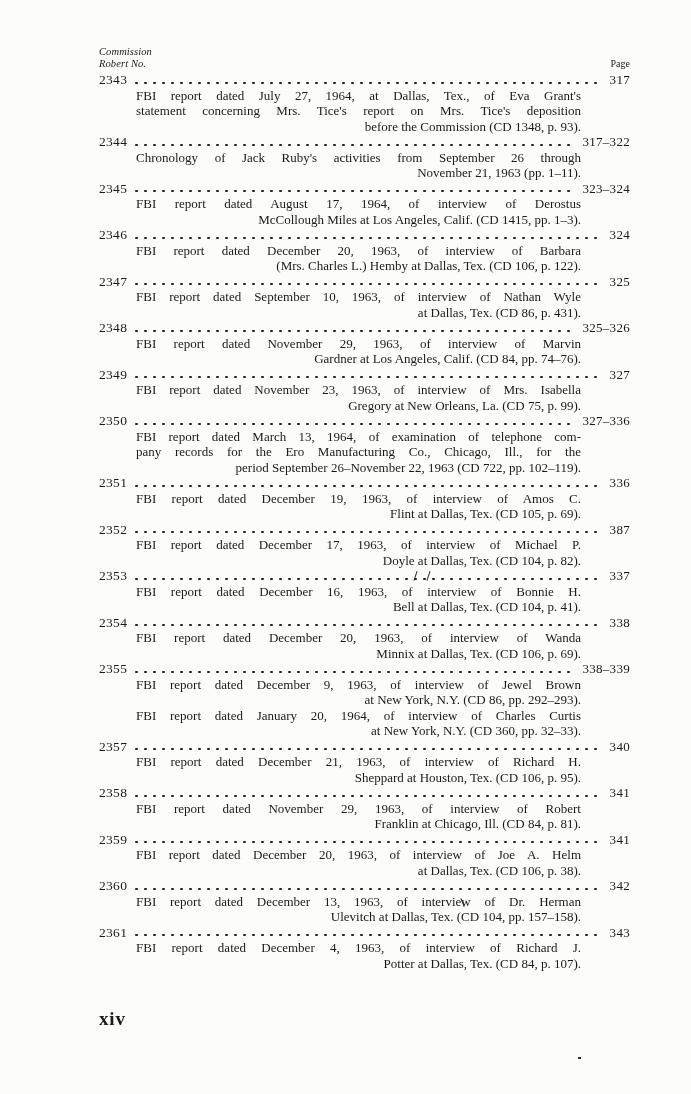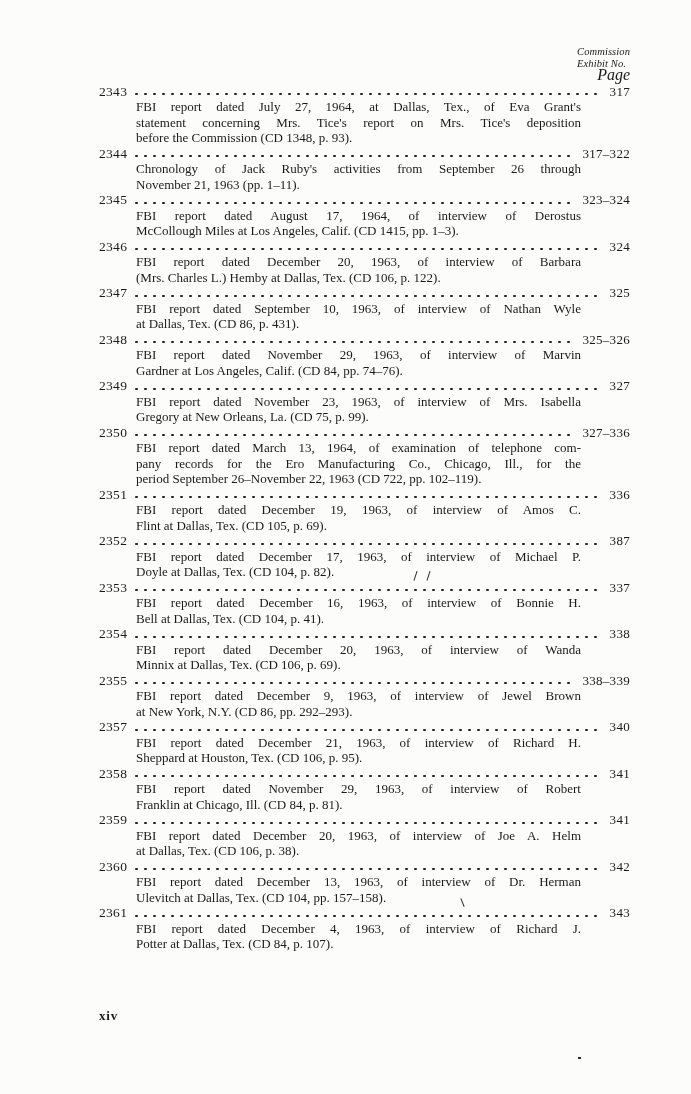--- a/index.html
+++ b/index.html
@@ -18,31 +18,29 @@
   .content {
     position: absolute;
     left: 99px; top: 46px;
     width: 531px;
   }
   .head-row {
     display: flex;
     justify-content: space-between;
     align-items: flex-end;
     margin-bottom: 3px;
-    flex-direction: column;
   }
   .head-left div {
     font-style: italic;
     font-size: 10.5px;
     line-height: 11.5px;
     letter-spacing: 0.1px;
   }
   .head-right {
-    font-style: italic;
-    font-size: 16px;
+    font-size: 10px;
     line-height: 11.5px;
   }
   .entry { font-size: 13px; line-height: 15.5px; }
   .entry-head {
     display: flex;
     align-items: center;
   }
   .num {
     font-size: 13.5px;
     letter-spacing: 0.3px;
@@ -60,48 +58,48 @@
   }
   .pg {
     text-align: right;
     white-space: nowrap;
     letter-spacing: 0.3px;
   }
   .desc {
     margin-left: 37px;
     width: 445px;
   }
-  .dline { text-align: left; }
+  .dline { text-align: right; }
   .dline.just {
     text-align: justify;
     text-align-last: justify;
   }
   .folio {
     position: absolute;
     left: 99px; top: 1008px;
     font-weight: bold;
-    font-size: 13px;
+    font-size: 19px;
     letter-spacing: 0.8px;
   }
   .artifact { position: absolute; background: #2c2c2c; }
   .art-slash-1 { left: 415px; top: 571px; width: 1.4px; height: 10px; transform: rotate(18deg); }
   .art-slash-2 { left: 428px; top: 571px; width: 1.4px; height: 10px; transform: rotate(18deg); }
   .art-backslash { left: 462px; top: 898px; width: 1.4px; height: 9px; transform: rotate(-22deg); }
   .art-dot { left: 578px; top: 1057px; width: 3px; height: 2px; }
 </style>
 </head>
 <body>
 
 <div class="sheet">
   <div class="content">
 
     <div class="head-row">
       <div class="head-left">
         <div>Commission</div>
-        <div>Exhibit No.</div>
+        <div>Robert No.</div>
       </div>
       <div class="head-right">Page</div>
     </div>
 
     <div id="entries">
   <div class="entry">
     <div class="entry-head">
       <span class="num">2343</span>
       <span class="leader"></span>
       <span class="pg">317</span>
@@ -252,20 +250,24 @@
       <span class="leader"></span>
       <span class="pg">338–339</span>
     </div>
     <div class="desc">
             <div class="dline just">FBI report dated December 9, 1963, of interview of Jewel Brown</div>
             <div class="dline">at New York, N.Y. (CD 86, pp. 292–293).</div>
           </div>
   </div>
 
   <div class="entry">
+    <div class="desc">
+            <div class="dline just">FBI report dated January 20, 1964, of interview of Charles Curtis</div>
+            <div class="dline">at New York, N.Y. (CD 360, pp. 32–33).</div>
+          </div>
   </div>
 
   <div class="entry">
     <div class="entry-head">
       <span class="num">2357</span>
       <span class="leader"></span>
       <span class="pg">340</span>
     </div>
     <div class="desc">
             <div class="dline just">FBI report dated December 21, 1963, of interview of Richard H.</div>

